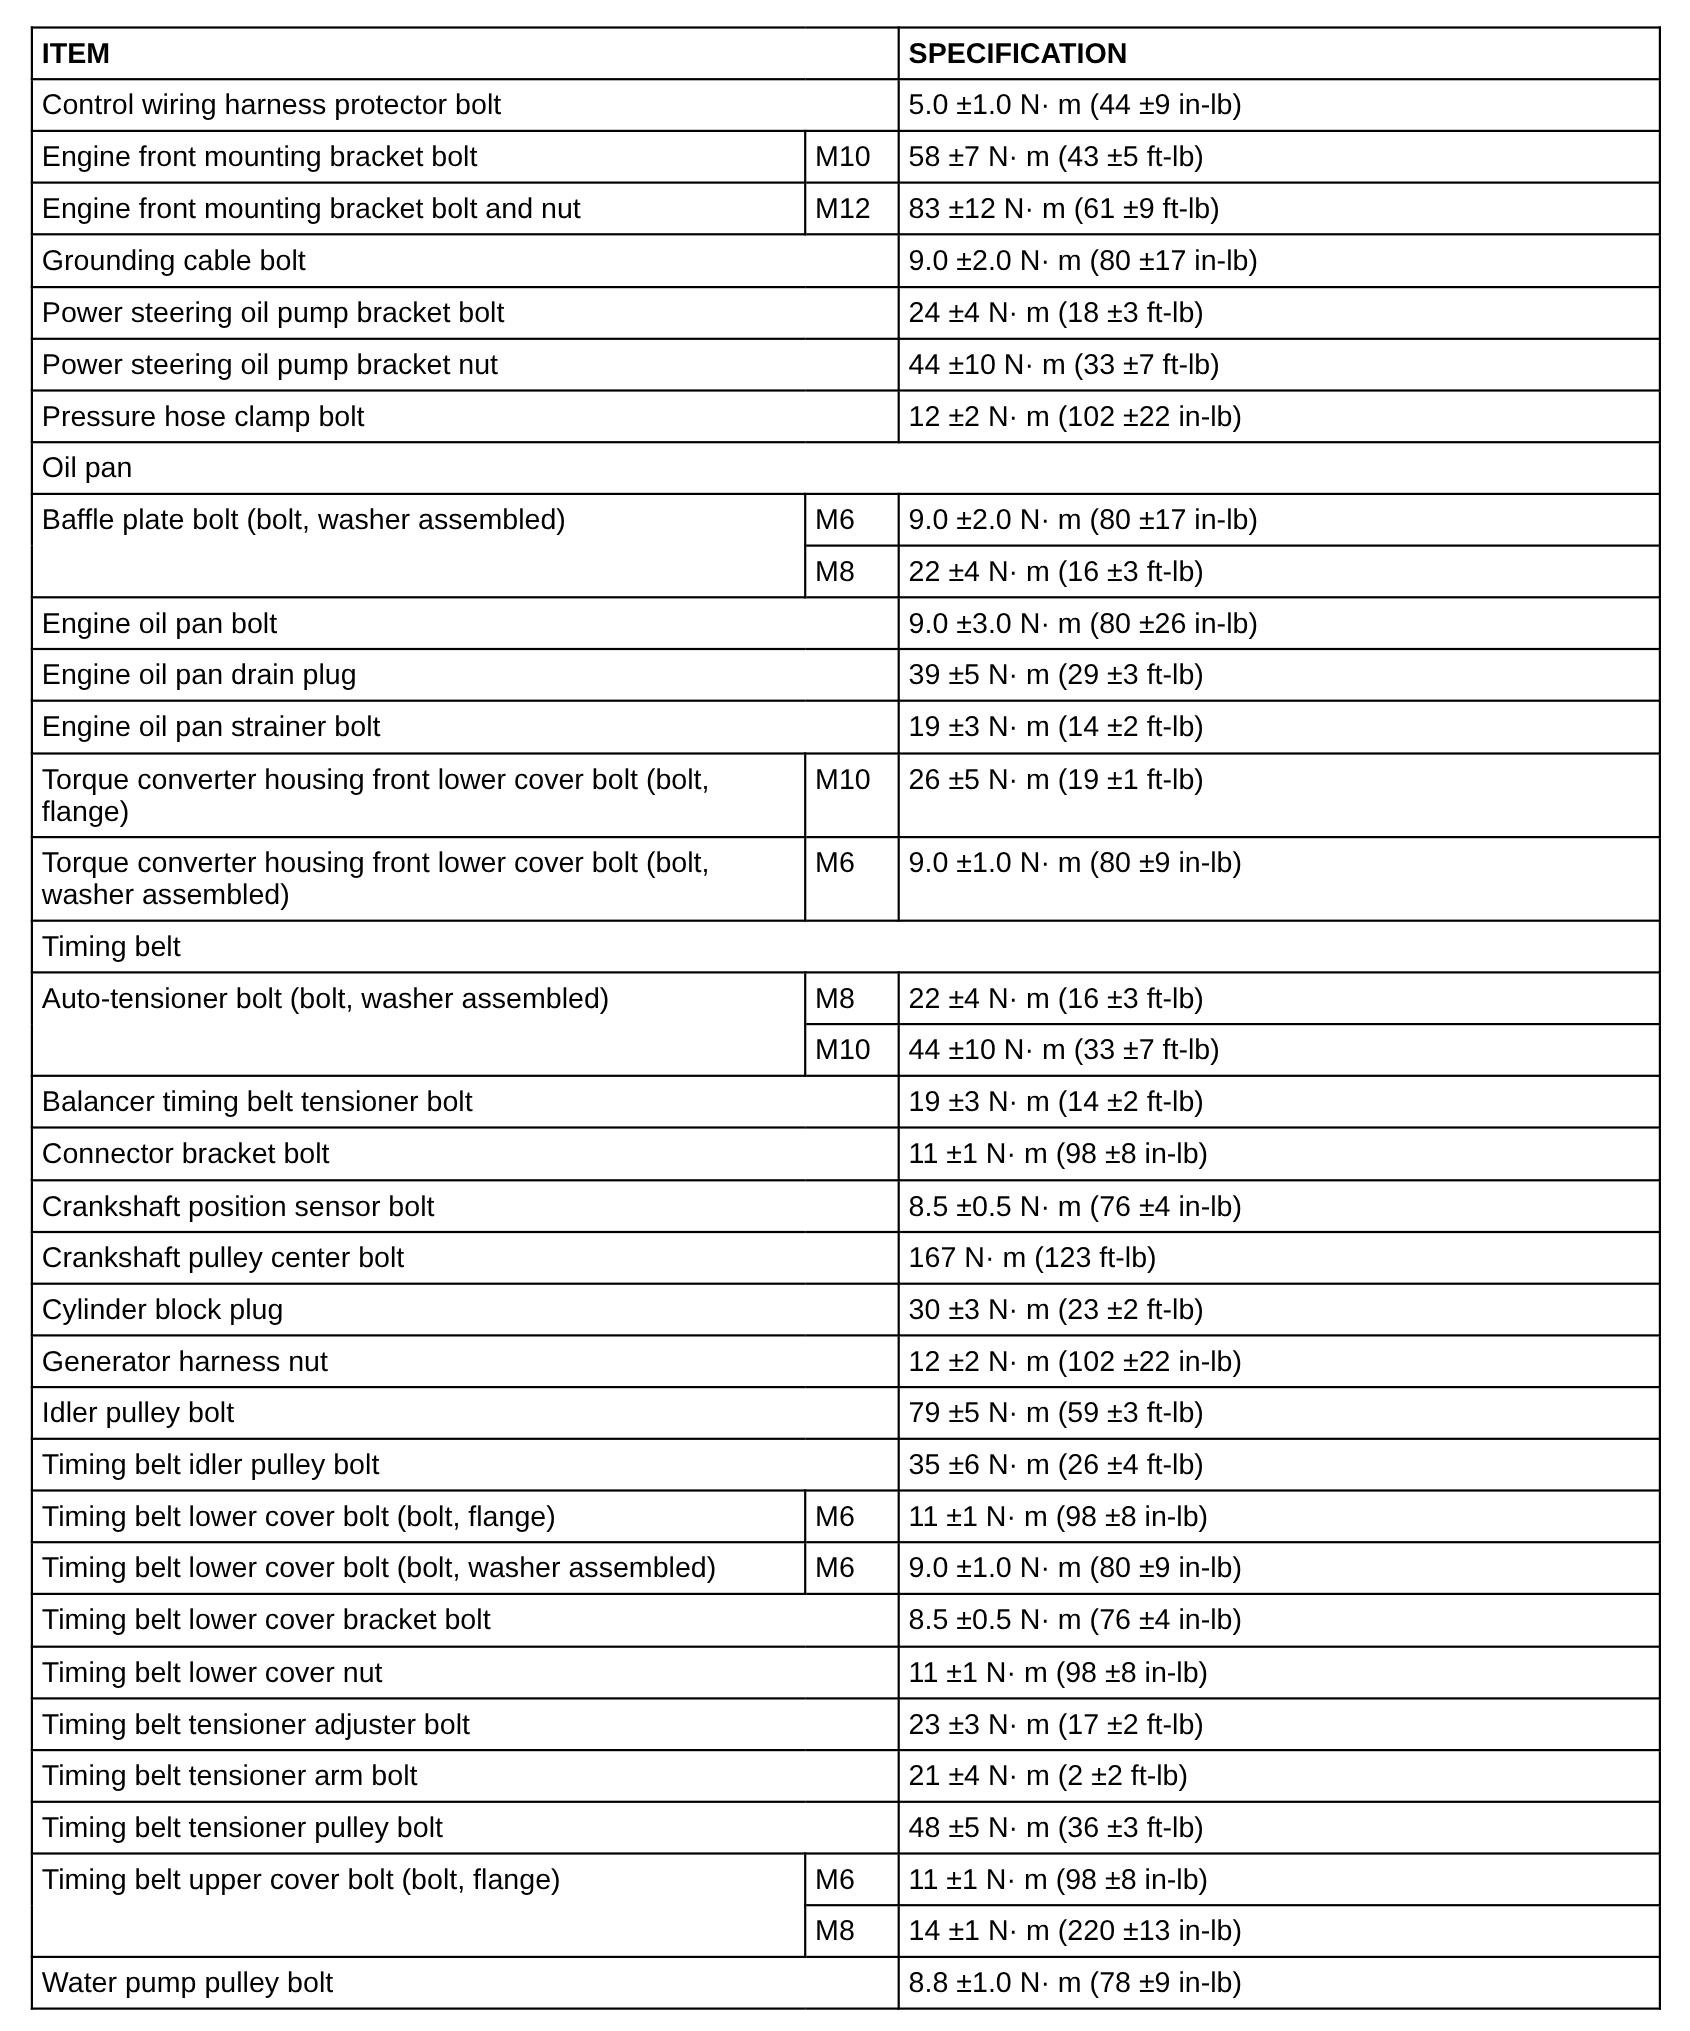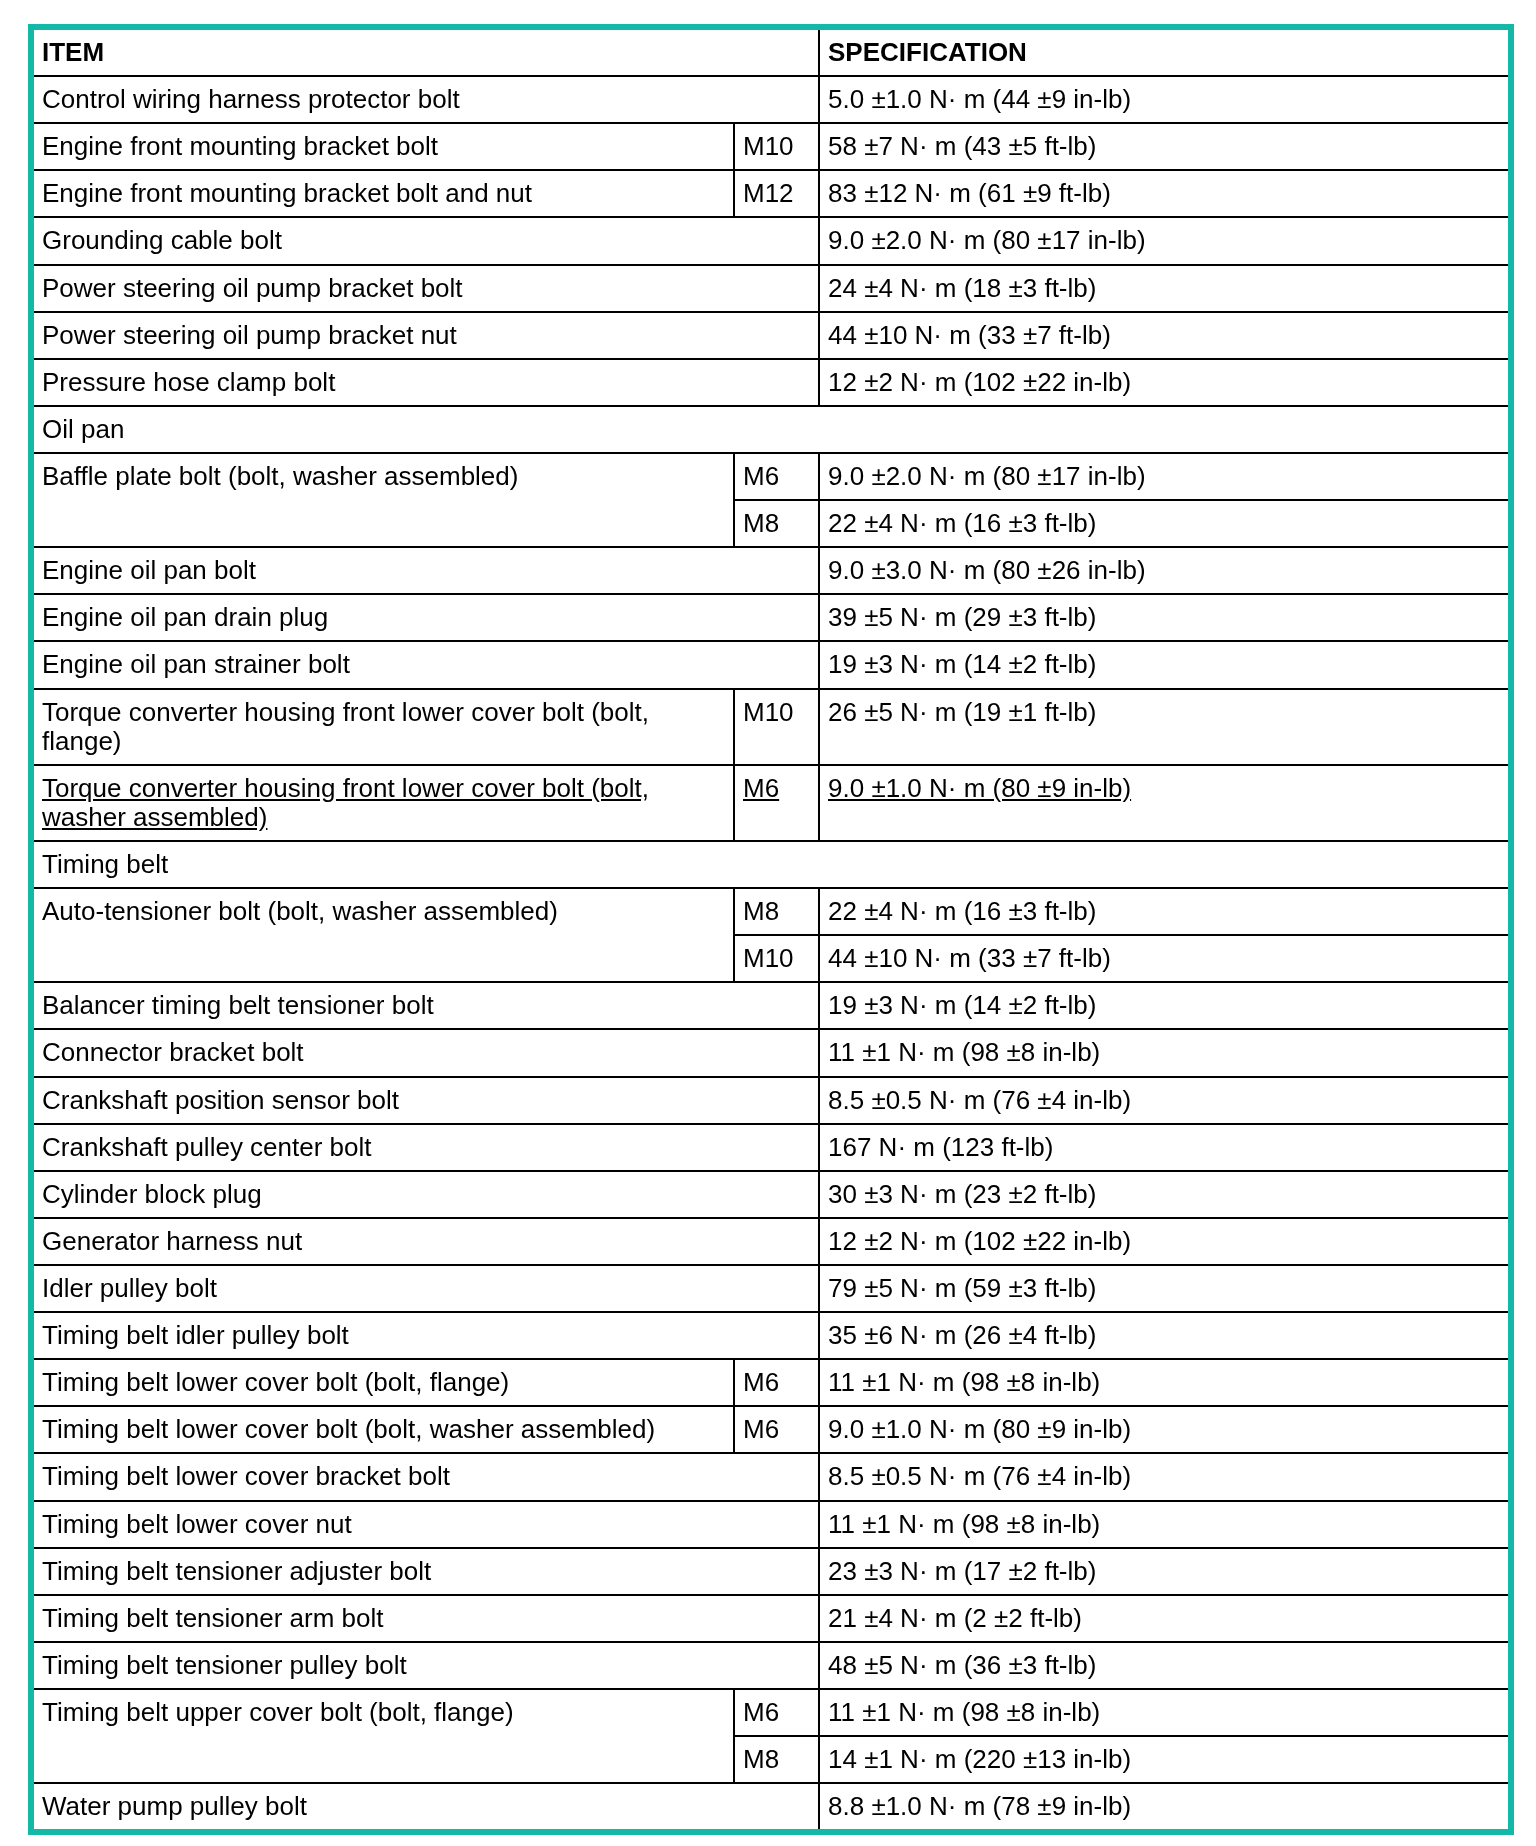--- a/index.html
+++ b/index.html
@@ -12,38 +12,38 @@
   .page {
     width: 1536px;
     min-height: 1846px;
     background: #fff;
     padding: 24px 28px;
   }
   table.spec-table {
     border-collapse: collapse;
     table-layout: fixed;
     width: 1480px;
-    border: 6px solid #14b8a6;
+    border: 1px solid #14b8a6;
   }
   col.col-item { width: 703px; }
   col.col-size { width: 85px; }
   col.col-spec { width: 692px; }
   th, td {
     border: 2px solid #000;
     font-size: 26px;
     line-height: 1.12;
     padding: 8px 10px 8px 8px;
     text-align: left;
     vertical-align: top;
     overflow: hidden;
     word-wrap: break-word;
   }
   th { font-weight: bold; }
   td.section { font-weight: normal; }
-  tr.tall { height: 64px; text-decoration: underline; }
+  tr.tall { height: 64px; }
 </style>
 </head>
 <body>
 
 <div class="page">
   <table class="spec-table">
     <colgroup>
       <col class="col-item">
       <col class="col-size">
       <col class="col-spec">

